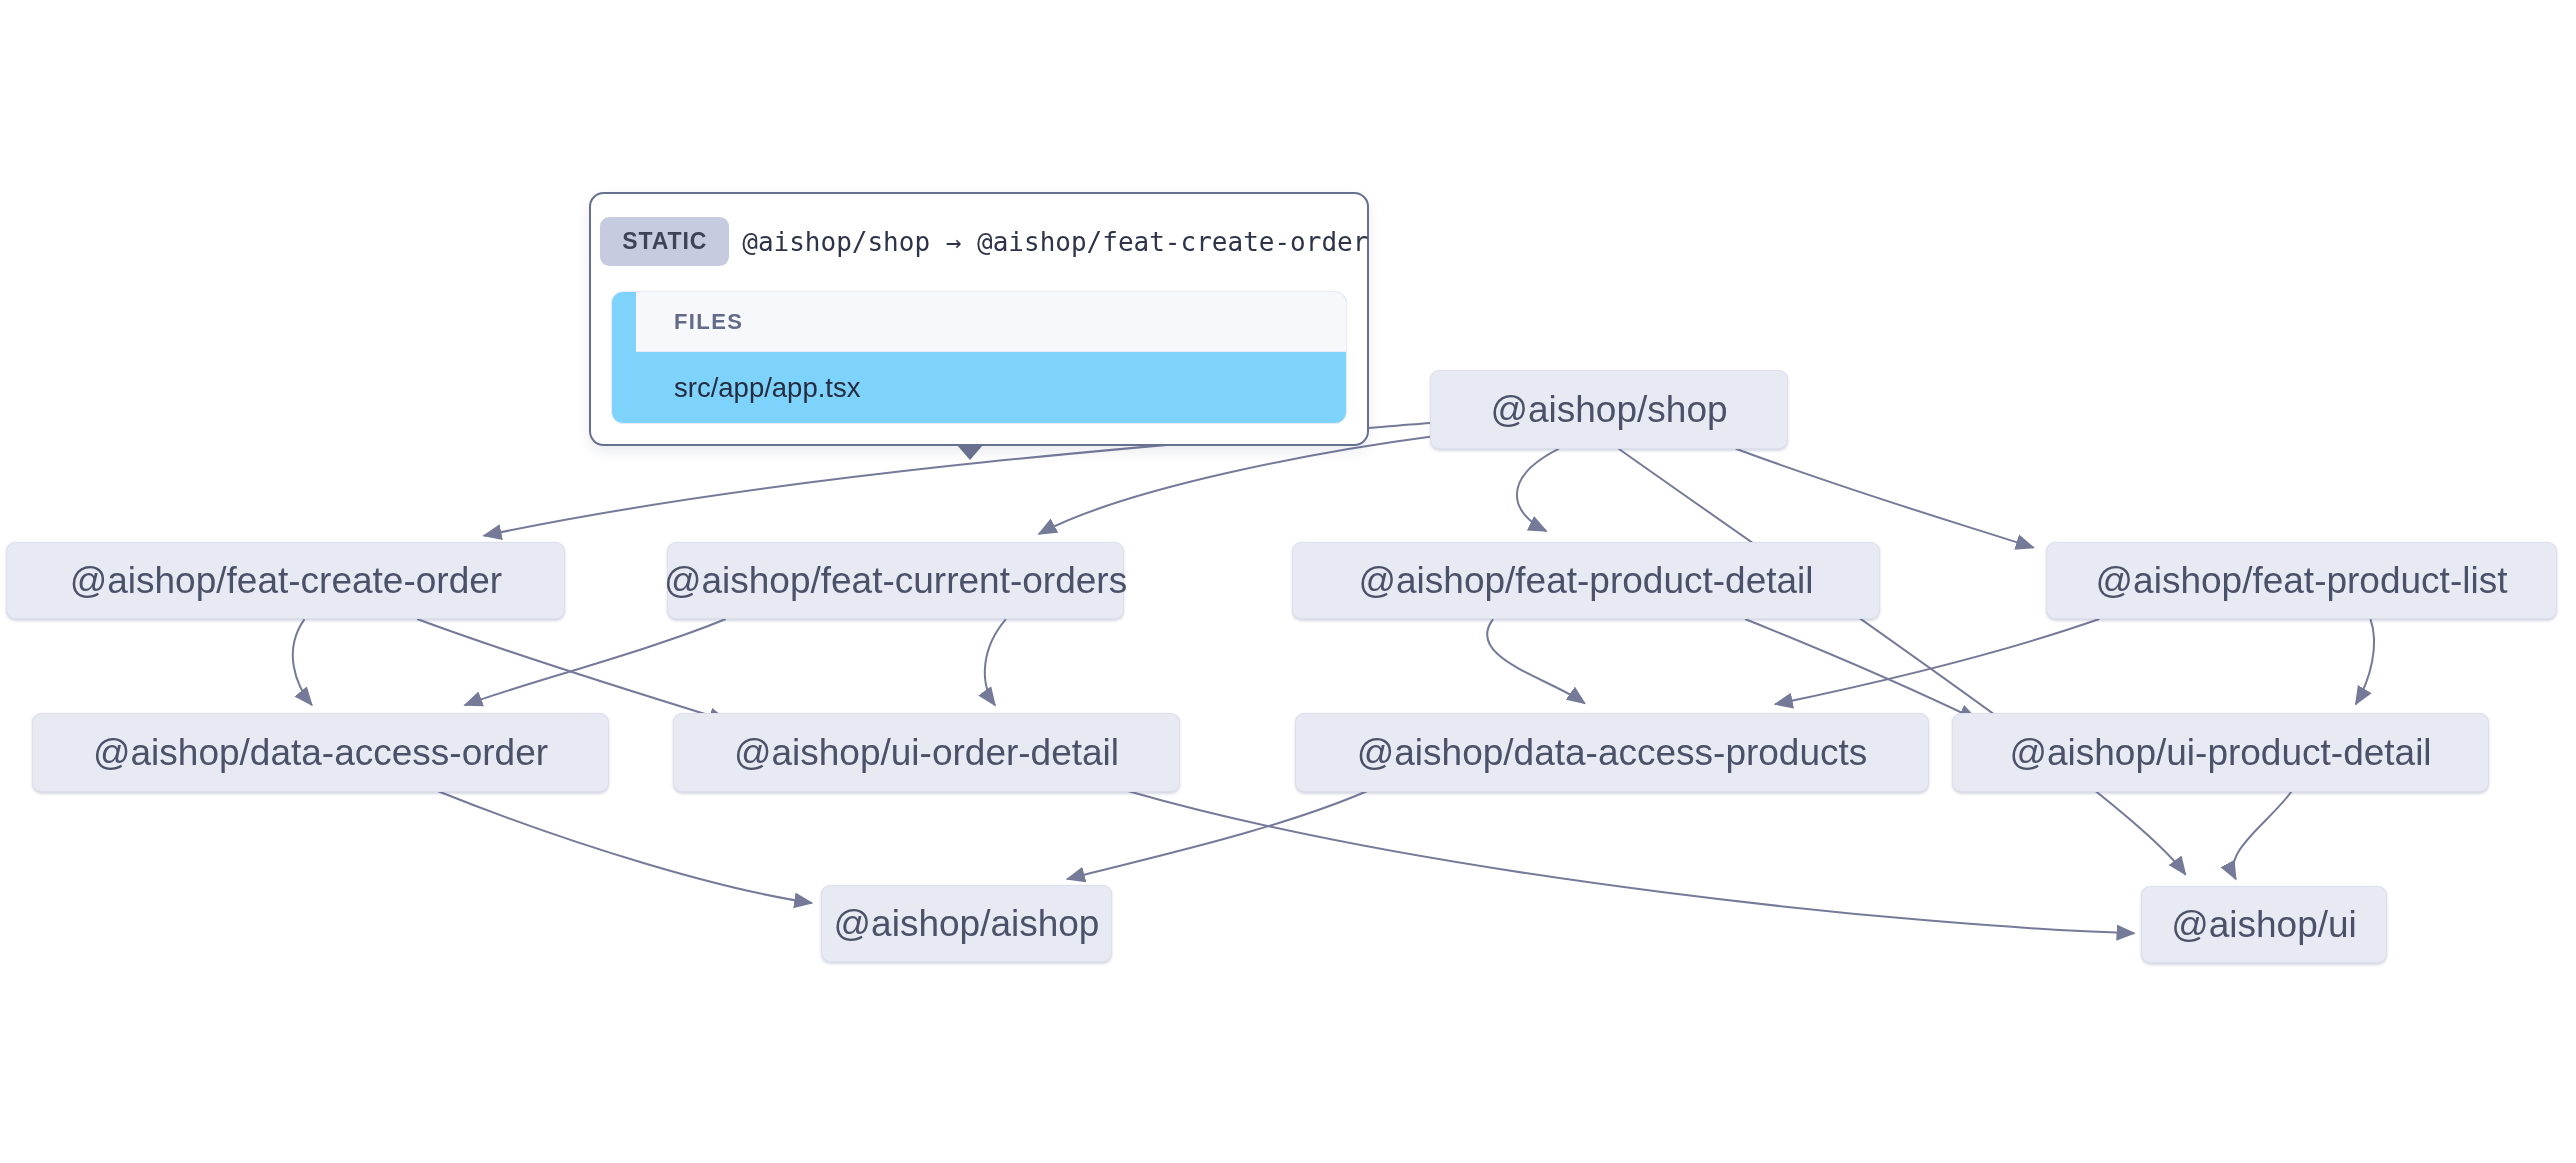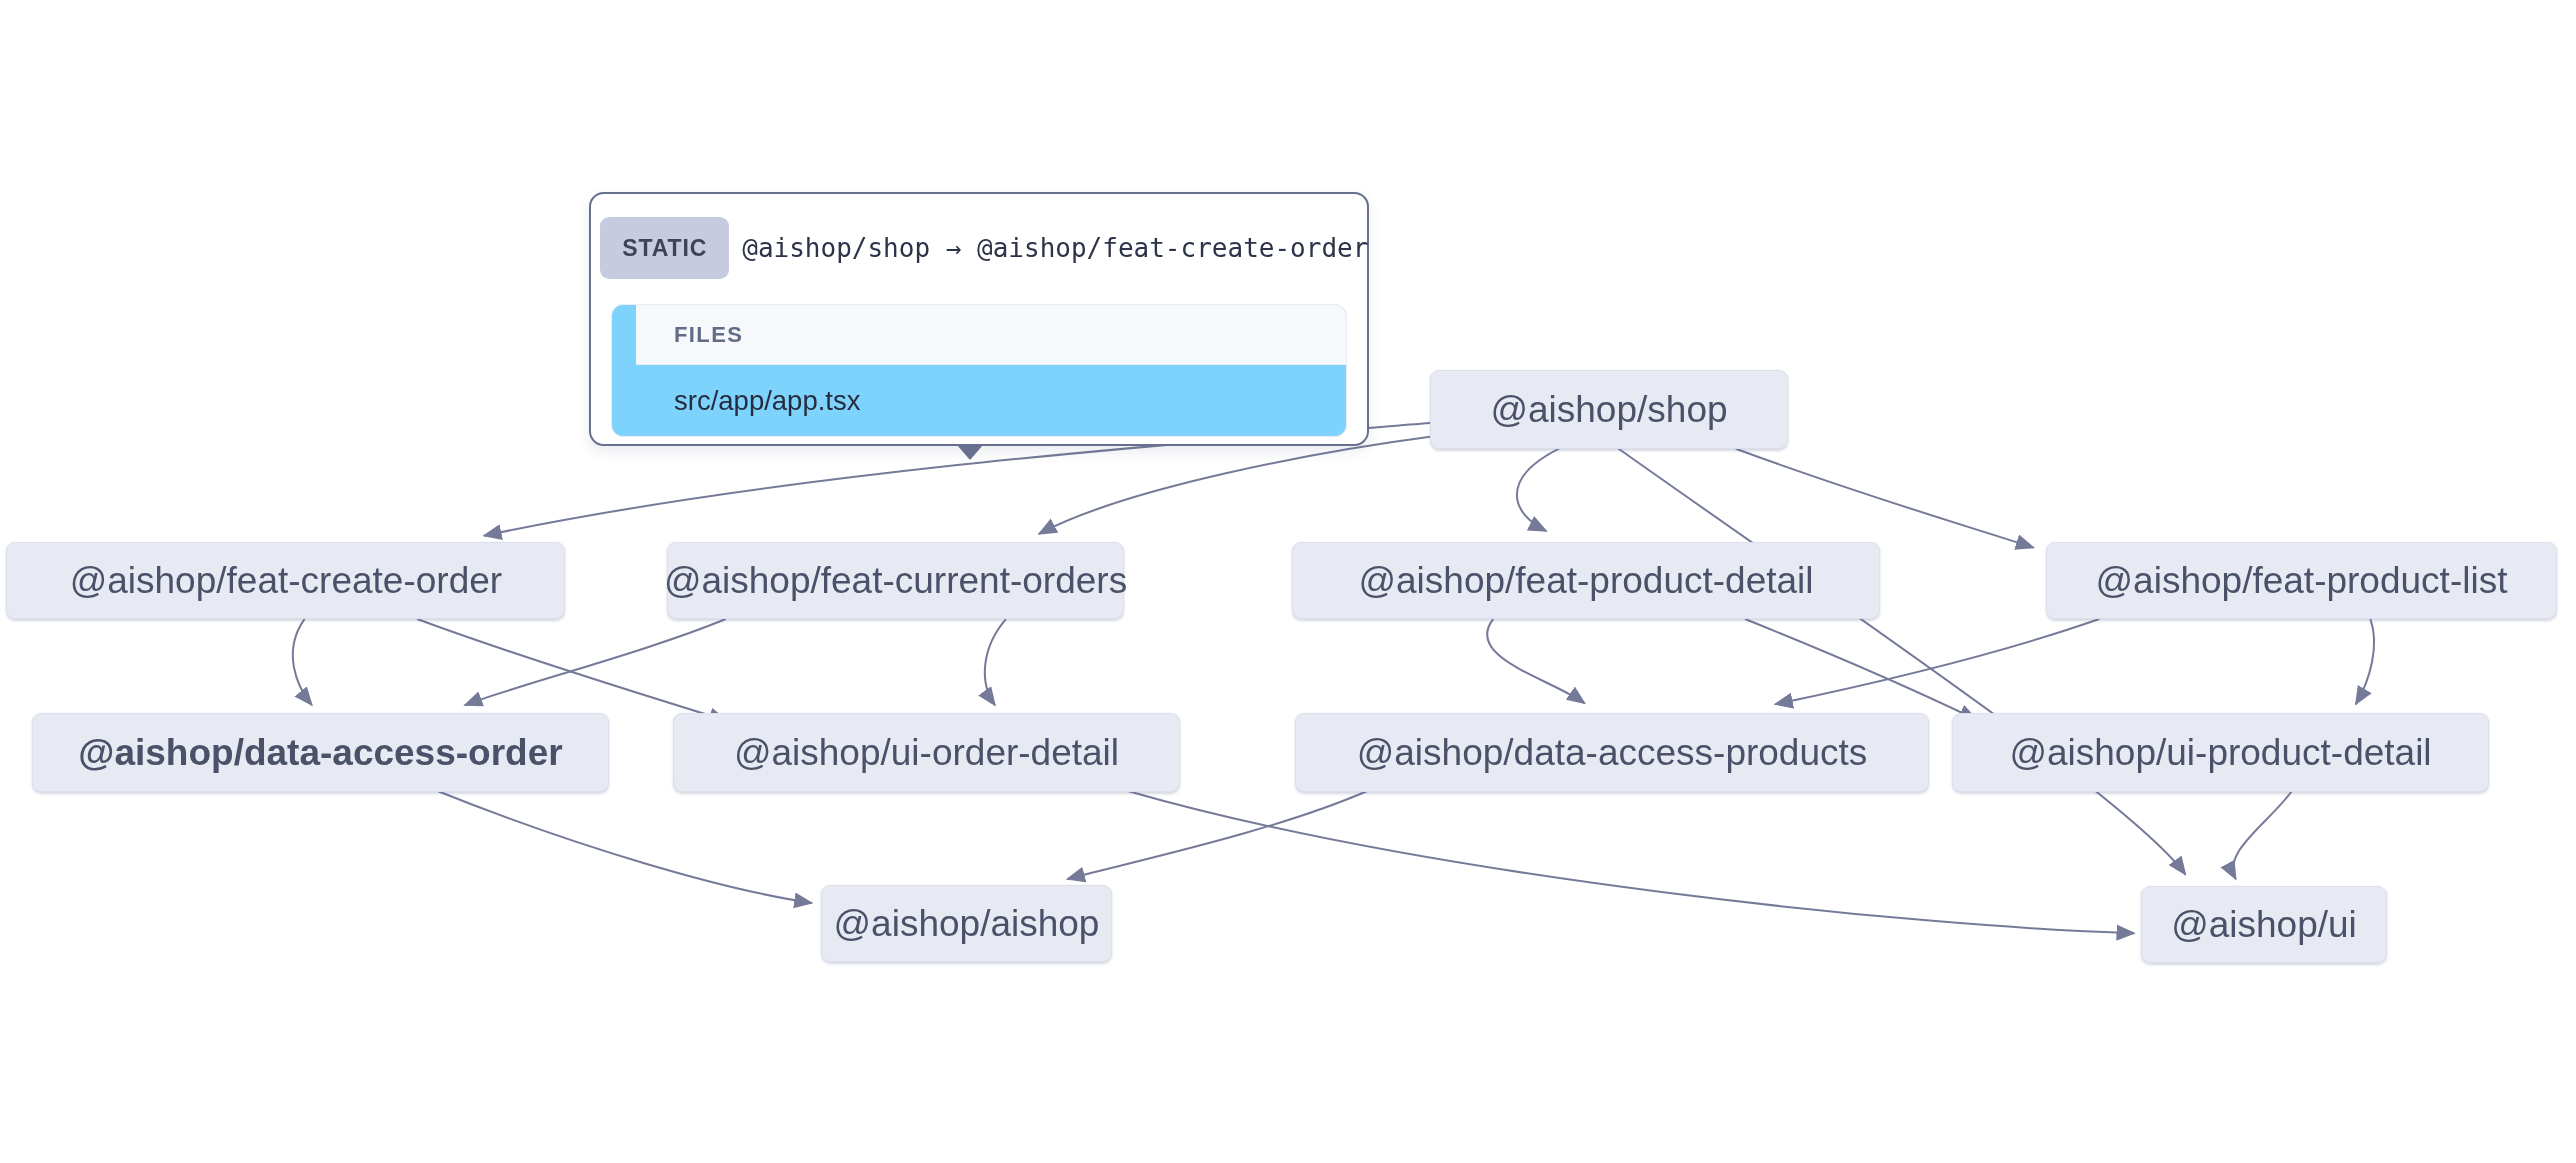--- a/index.html
+++ b/index.html
@@ -37,21 +37,21 @@
     border:2.7px solid var(--tooltip-border,#68708f);
     border-radius:14.7px;
     box-shadow:0 5.5px 13px rgba(60,70,110,0.10);
   }
   .tooltip-header{
     display:flex;align-items:center;
     padding:23px 22px 0 9.2px;
   }
   .badge{
     display:flex;align-items:center;
-    height:62px;padding:0 22px;
+    height:49px;padding:0 22px;
     background:var(--badge-bg,#c6cbdf);
     border-radius:9.2px;
     color:var(--badge-text,#3d4359);
     font-size:23px;font-weight:700;letter-spacing:0.9px;
     flex:0 0 auto;
   }
   .tooltip-title{
     margin-left:13px;
     font-family:"DejaVu Sans Mono",monospace;
     font-size:26px;
@@ -126,21 +126,21 @@
         <path d="M2502,864 C2478,898 2425,930 2441,960" class="edge" marker-end="url(#arrow)"></path>
       </g>
   </svg>
 
   <div>
       <div class="node" style="left: 1430px; top: 370px; width: 358px; height: 79px;">@aishop/shop</div>
       <div class="node" style="left: 6.4px; top: 542px; width: 559px; height: 77px;">@aishop/feat-create-order</div>
       <div class="node" style="left: 667px; top: 542px; width: 457px; height: 77px;">@aishop/feat-current-orders</div>
       <div class="node" style="left: 1292px; top: 542px; width: 588px; height: 77px;">@aishop/feat-product-detail</div>
       <div class="node" style="left: 2046px; top: 542px; width: 511px; height: 77px;">@aishop/feat-product-list</div>
-      <div class="node" style="left: 32px; top: 713px; width: 577px; height: 79px; font-weight: bold;">@aishop/data-access-order</div>
+      <div class="node" style="left: 32px; top: 713px; width: 577px; height: 79px;">@aishop/data-access-order</div>
       <div class="node" style="left: 673px; top: 713px; width: 507px; height: 79px;">@aishop/ui-order-detail</div>
       <div class="node" style="left: 1295px; top: 713px; width: 634px; height: 79px;">@aishop/data-access-products</div>
       <div class="node" style="left: 1952px; top: 713px; width: 537px; height: 79px;">@aishop/ui-product-detail</div>
       <div class="node" style="left: 821px; top: 885px; width: 291px; height: 77px;">@aishop/aishop</div>
       <div class="node" style="left: 2141px; top: 886px; width: 246px; height: 77px;">@aishop/ui</div>
     </div>
 
   <div class="tooltip">
     <div class="tooltip-header">
       <div class="badge">STATIC</div>

